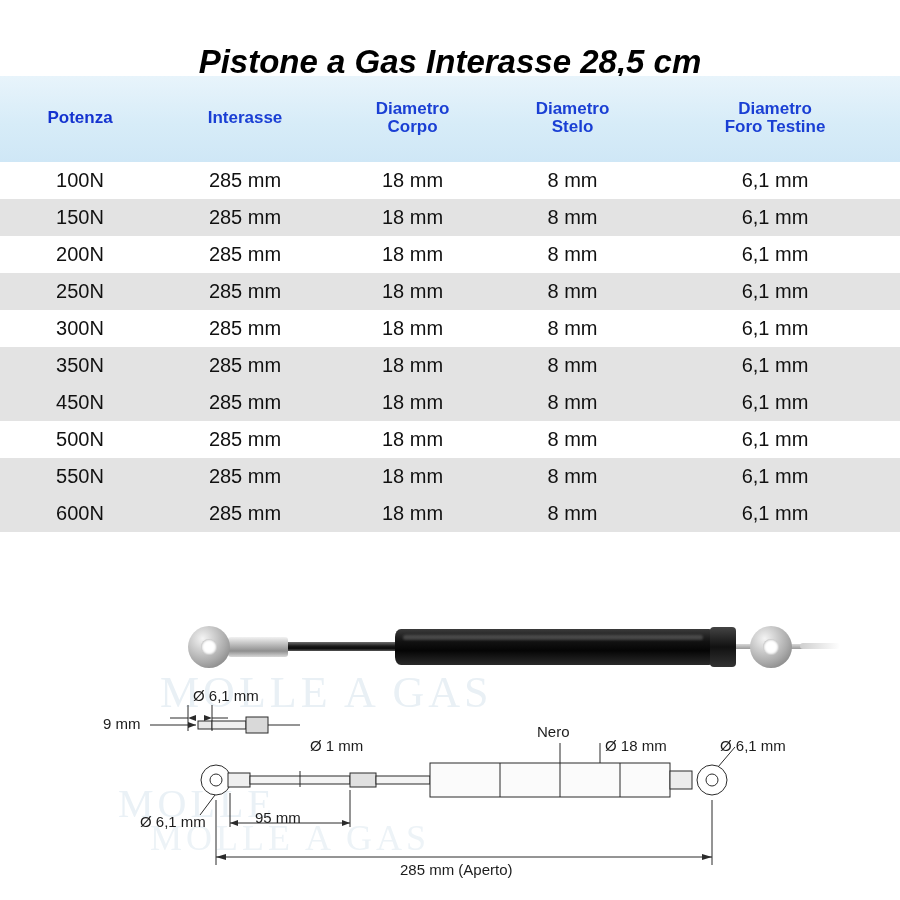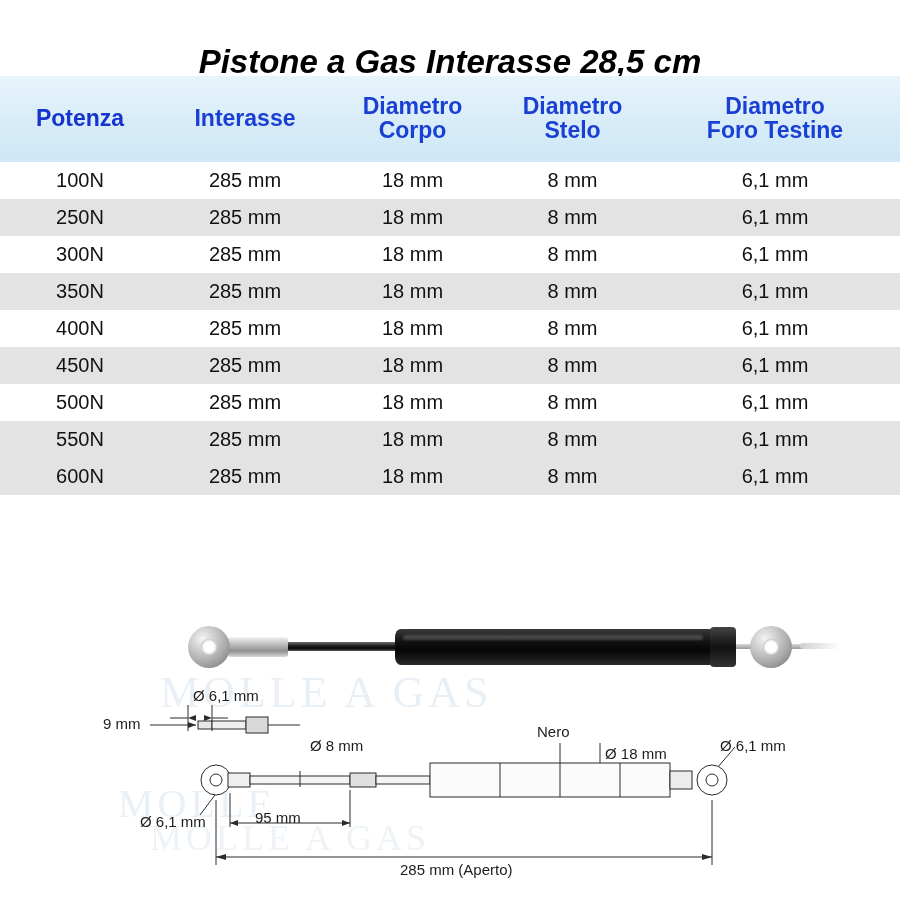--- a/index.html
+++ b/index.html
@@ -43,21 +43,21 @@
     width: 900px;
   }
   table.spec {
     width: 900px;
     border-collapse: collapse;
     table-layout: fixed;
   }
   table.spec th {
     background: linear-gradient(180deg,#e8f4fb 0%, #d7ecf8 55%, #cfe7f6 100%);
     color: #1a3fd4;
-    font-size: 23px;
+    font-size: 17px;
     font-weight: bold;
     text-align: center;
     vertical-align: middle;
     padding: 6px 2px 8px 2px;
     height: 86px;
     line-height: 1.05;
     border: none;
   }
   table.spec th.pot { color:#1433cf; }
   table.spec td {
@@ -225,42 +225,49 @@
       </thead>
       <tbody>
         <tr class="odd">
           <td class="first">100N</td>
           <td>285 mm</td>
           <td>18 mm</td>
           <td>8 mm</td>
           <td>6,1 mm</td>
         </tr>
         <tr class="even">
+          <td class="first">150N</td>
+          <td>285 mm</td>
+          <td>18 mm</td>
+          <td>8 mm</td>
+          <td>6,1 mm</td>
+        </tr>
+        <tr class="odd">
+          <td class="first">200N</td>
+          <td>285 mm</td>
+          <td>18 mm</td>
+          <td>8 mm</td>
+          <td>6,1 mm</td>
+        </tr>
+        <tr class="even">
           <td class="first">250N</td>
           <td>285 mm</td>
           <td>18 mm</td>
           <td>8 mm</td>
           <td>6,1 mm</td>
         </tr>
         <tr class="odd">
           <td class="first">300N</td>
           <td>285 mm</td>
           <td>18 mm</td>
           <td>8 mm</td>
           <td>6,1 mm</td>
         </tr>
         <tr class="even">
           <td class="first">350N</td>
-          <td>285 mm</td>
-          <td>18 mm</td>
-          <td>8 mm</td>
-          <td>6,1 mm</td>
-        </tr>
-        <tr class="odd">
-          <td class="first">400N</td>
           <td>285 mm</td>
           <td>18 mm</td>
           <td>8 mm</td>
           <td>6,1 mm</td>
         </tr>
         <tr class="even">
           <td class="first">450N</td>
           <td>285 mm</td>
           <td>18 mm</td>
           <td>8 mm</td>
@@ -360,23 +367,23 @@
           <line x1="216" y1="125" x2="216" y2="190"></line>
           <line x1="712" y1="125" x2="712" y2="190"></line>
           <line x1="216" y1="182" x2="712" y2="182"></line>
           <polygon points="216,182 226,179 226,185" fill="#2b2b2b" stroke="none"></polygon>
           <polygon points="712,182 702,179 702,185" fill="#2b2b2b" stroke="none"></polygon>
         </g>
       </svg>
 
       <div class="dlabel" style="left:193px; top:12px;">Ø 6,1 mm</div>
       <div class="dlabel" style="left:103px; top:40px;">9 mm</div>
-      <div class="dlabel" style="left:310px; top:62px;">Ø 8 mm</div>
+      <div class="dlabel" style="left:310px; top:62px;">Ø 1 mm</div>
       <div class="dlabel" style="left:537px; top:48px;">Nero</div>
-      <div class="dlabel" style="left:605px; top:62px;margin-top:8px;">Ø 18 mm</div>
+      <div class="dlabel" style="left:605px; top:62px;">Ø 18 mm</div>
       <div class="dlabel" style="left:720px; top:62px;">Ø 6,1 mm</div>
       <div class="dlabel" style="left:140px; top:138px;">Ø 6,1 mm</div>
       <div class="dlabel" style="left:255px; top:134px;">95 mm</div>
       <div class="dlabel" style="left:400px; top:186px;">285 mm  (Aperto)</div>
     </div>
   </div>
 
 </div>
 
 </body></html>

